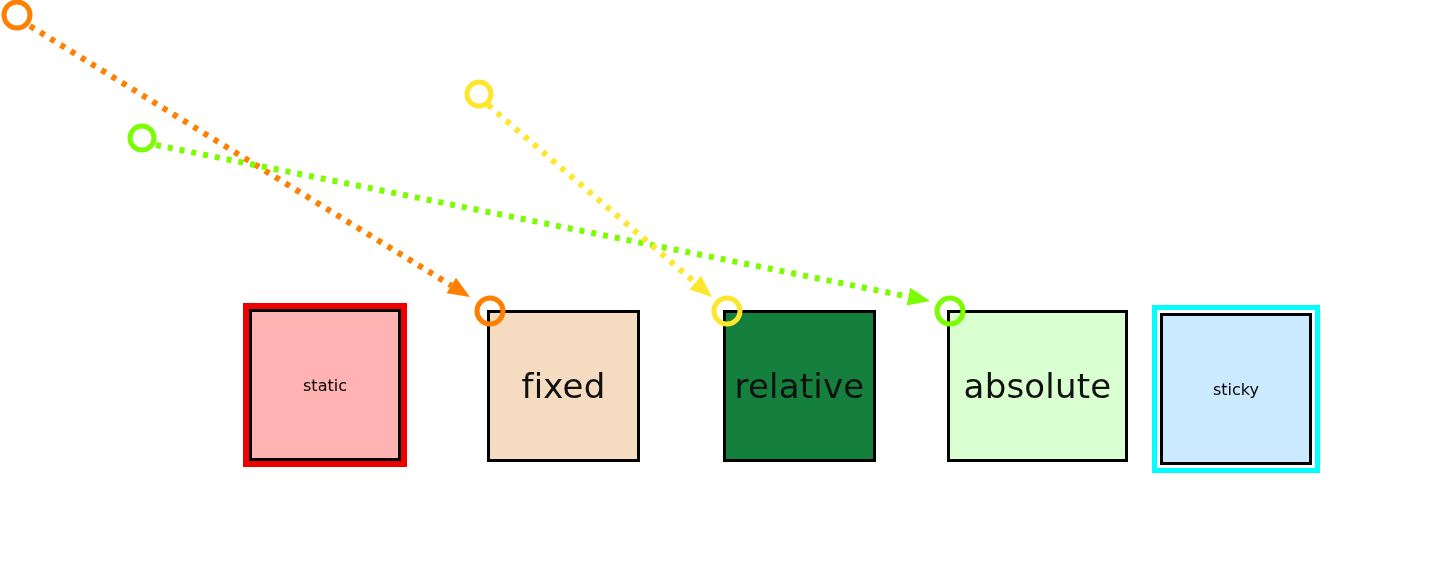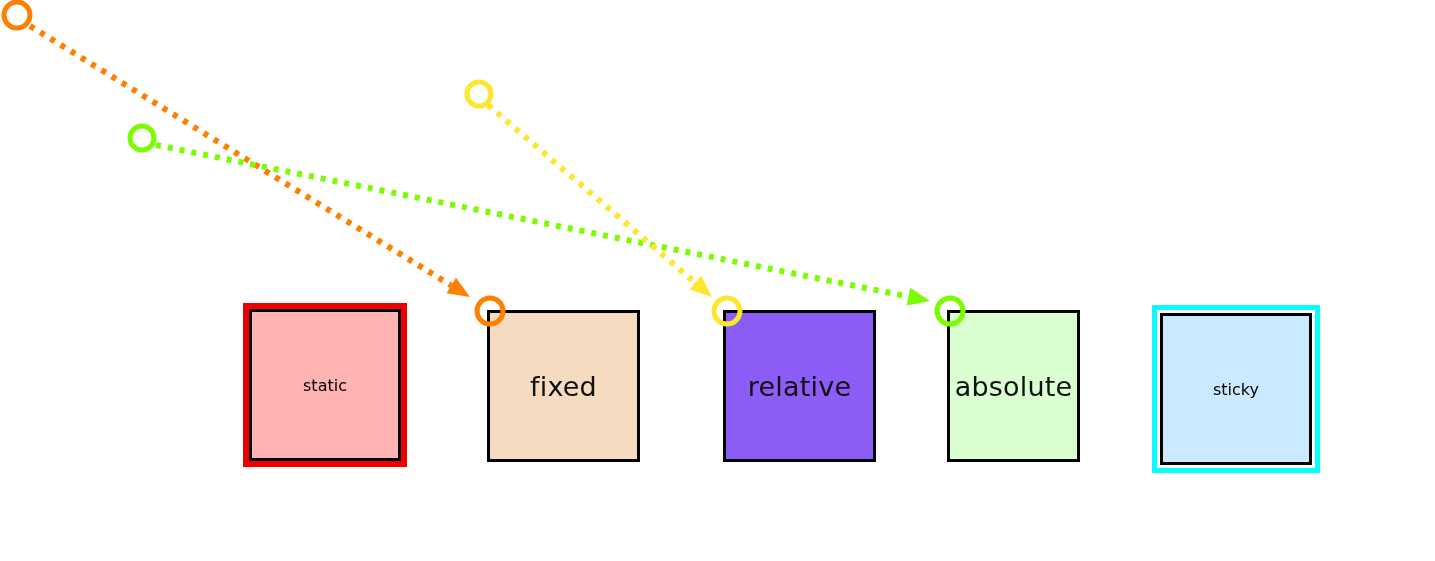--- a/index.html
+++ b/index.html
@@ -27,21 +27,21 @@
   }
   .pos-box {
     position: absolute;
     box-sizing: border-box;
     display: flex;
     align-items: center;
     justify-content: center;
   }
   .pos-box .pos-label {
     font-family: "DejaVu Sans", "Liberation Sans", sans-serif;
-    font-size: 27px;
+    font-size: 34px;
     font-weight: 400;
     color: #111111;
     letter-spacing: 0.2px;
     line-height: 1;
     white-space: nowrap;
   }
   
   .border-plain {
     border: 3px solid #000000;
   }
@@ -66,24 +66,24 @@
 
   <div id="boxes-layer">
       <div class="ring-outer" style="left: 243px; top: 303px; width: 164px; height: 164px; border: 6px solid rgb(238, 0, 0); background: rgb(255, 255, 255); padding-left: 16px;">
         <div class="ring-inner" style="inset: 0px; background: rgb(255, 179, 179); border-color: rgb(0, 0, 0);">
           <span class="pos-label">static</span>
         </div>
       </div>
       <div class="pos-box border-plain" style="left: 487px; top: 310px; width: 153px; height: 152px; background: rgb(245, 220, 192); border-color: rgb(0, 0, 0);">
         <span class="pos-label">fixed</span>
       </div>
-      <div class="pos-box border-plain" style="left: 723px; top: 310px; width: 153px; height: 152px; background: #8b5cf6; border-color: rgb(0, 0, 0);">
+      <div class="pos-box border-plain" style="left: 723px; top: 310px; width: 153px; height: 152px; background: #15803d; border-color: rgb(0, 0, 0);">
         <span class="pos-label">relative</span>
       </div>
-      <div class="pos-box border-plain" style="left: 947px; top: 310px; width: 133px; height: 152px; background: rgb(217, 255, 208); border-color: rgb(0, 0, 0);">
+      <div class="pos-box border-plain" style="left: 947px; top: 310px; width: 181px; height: 152px; background: rgb(217, 255, 208); border-color: rgb(0, 0, 0);">
         <span class="pos-label">absolute</span>
       </div>
       <div class="ring-outer" style="left: 1152px; top: 305px; width: 168px; height: 168px; border: 5px solid rgb(0, 255, 255); background: rgb(255, 255, 255);">
         <div class="ring-inner" style="inset: 3px; background: rgb(204, 234, 255); border-color: rgb(0, 0, 0);">
           <span class="pos-label">sticky</span>
         </div>
       </div>
     </div>
 
   <svg id="annotation-layer" viewBox="0 0 1435 561" xmlns="http://www.w3.org/2000/svg">

